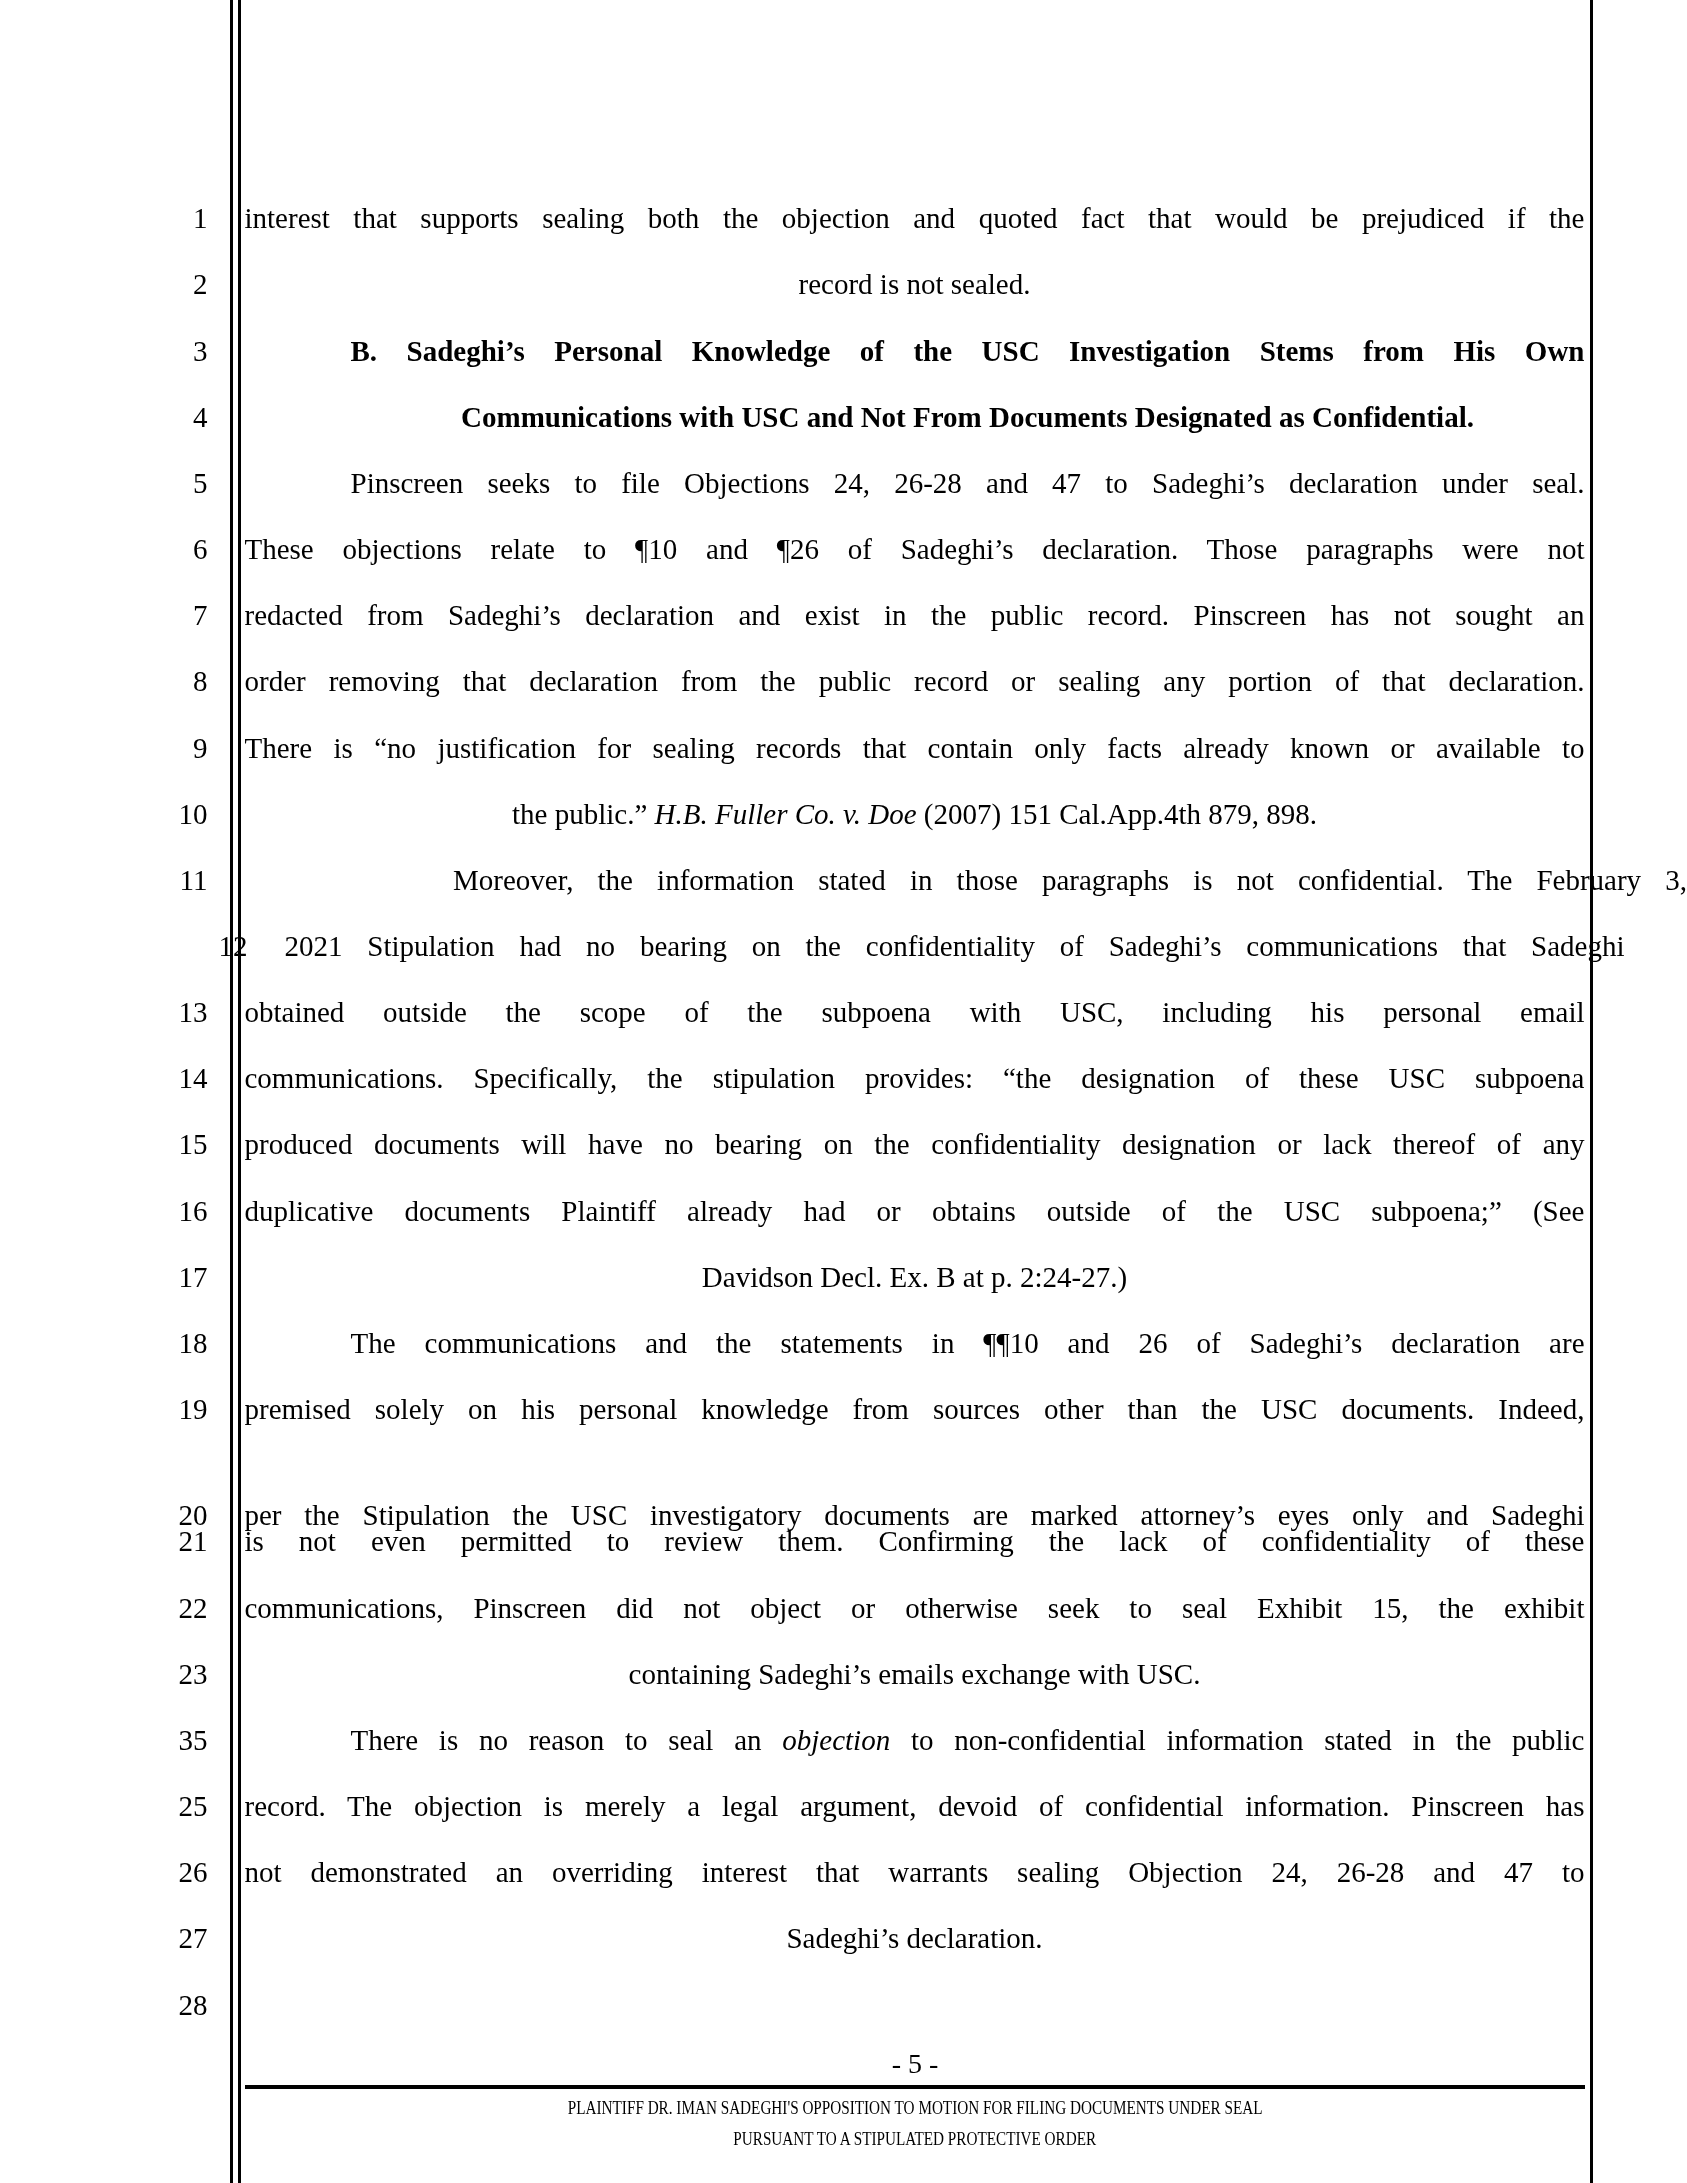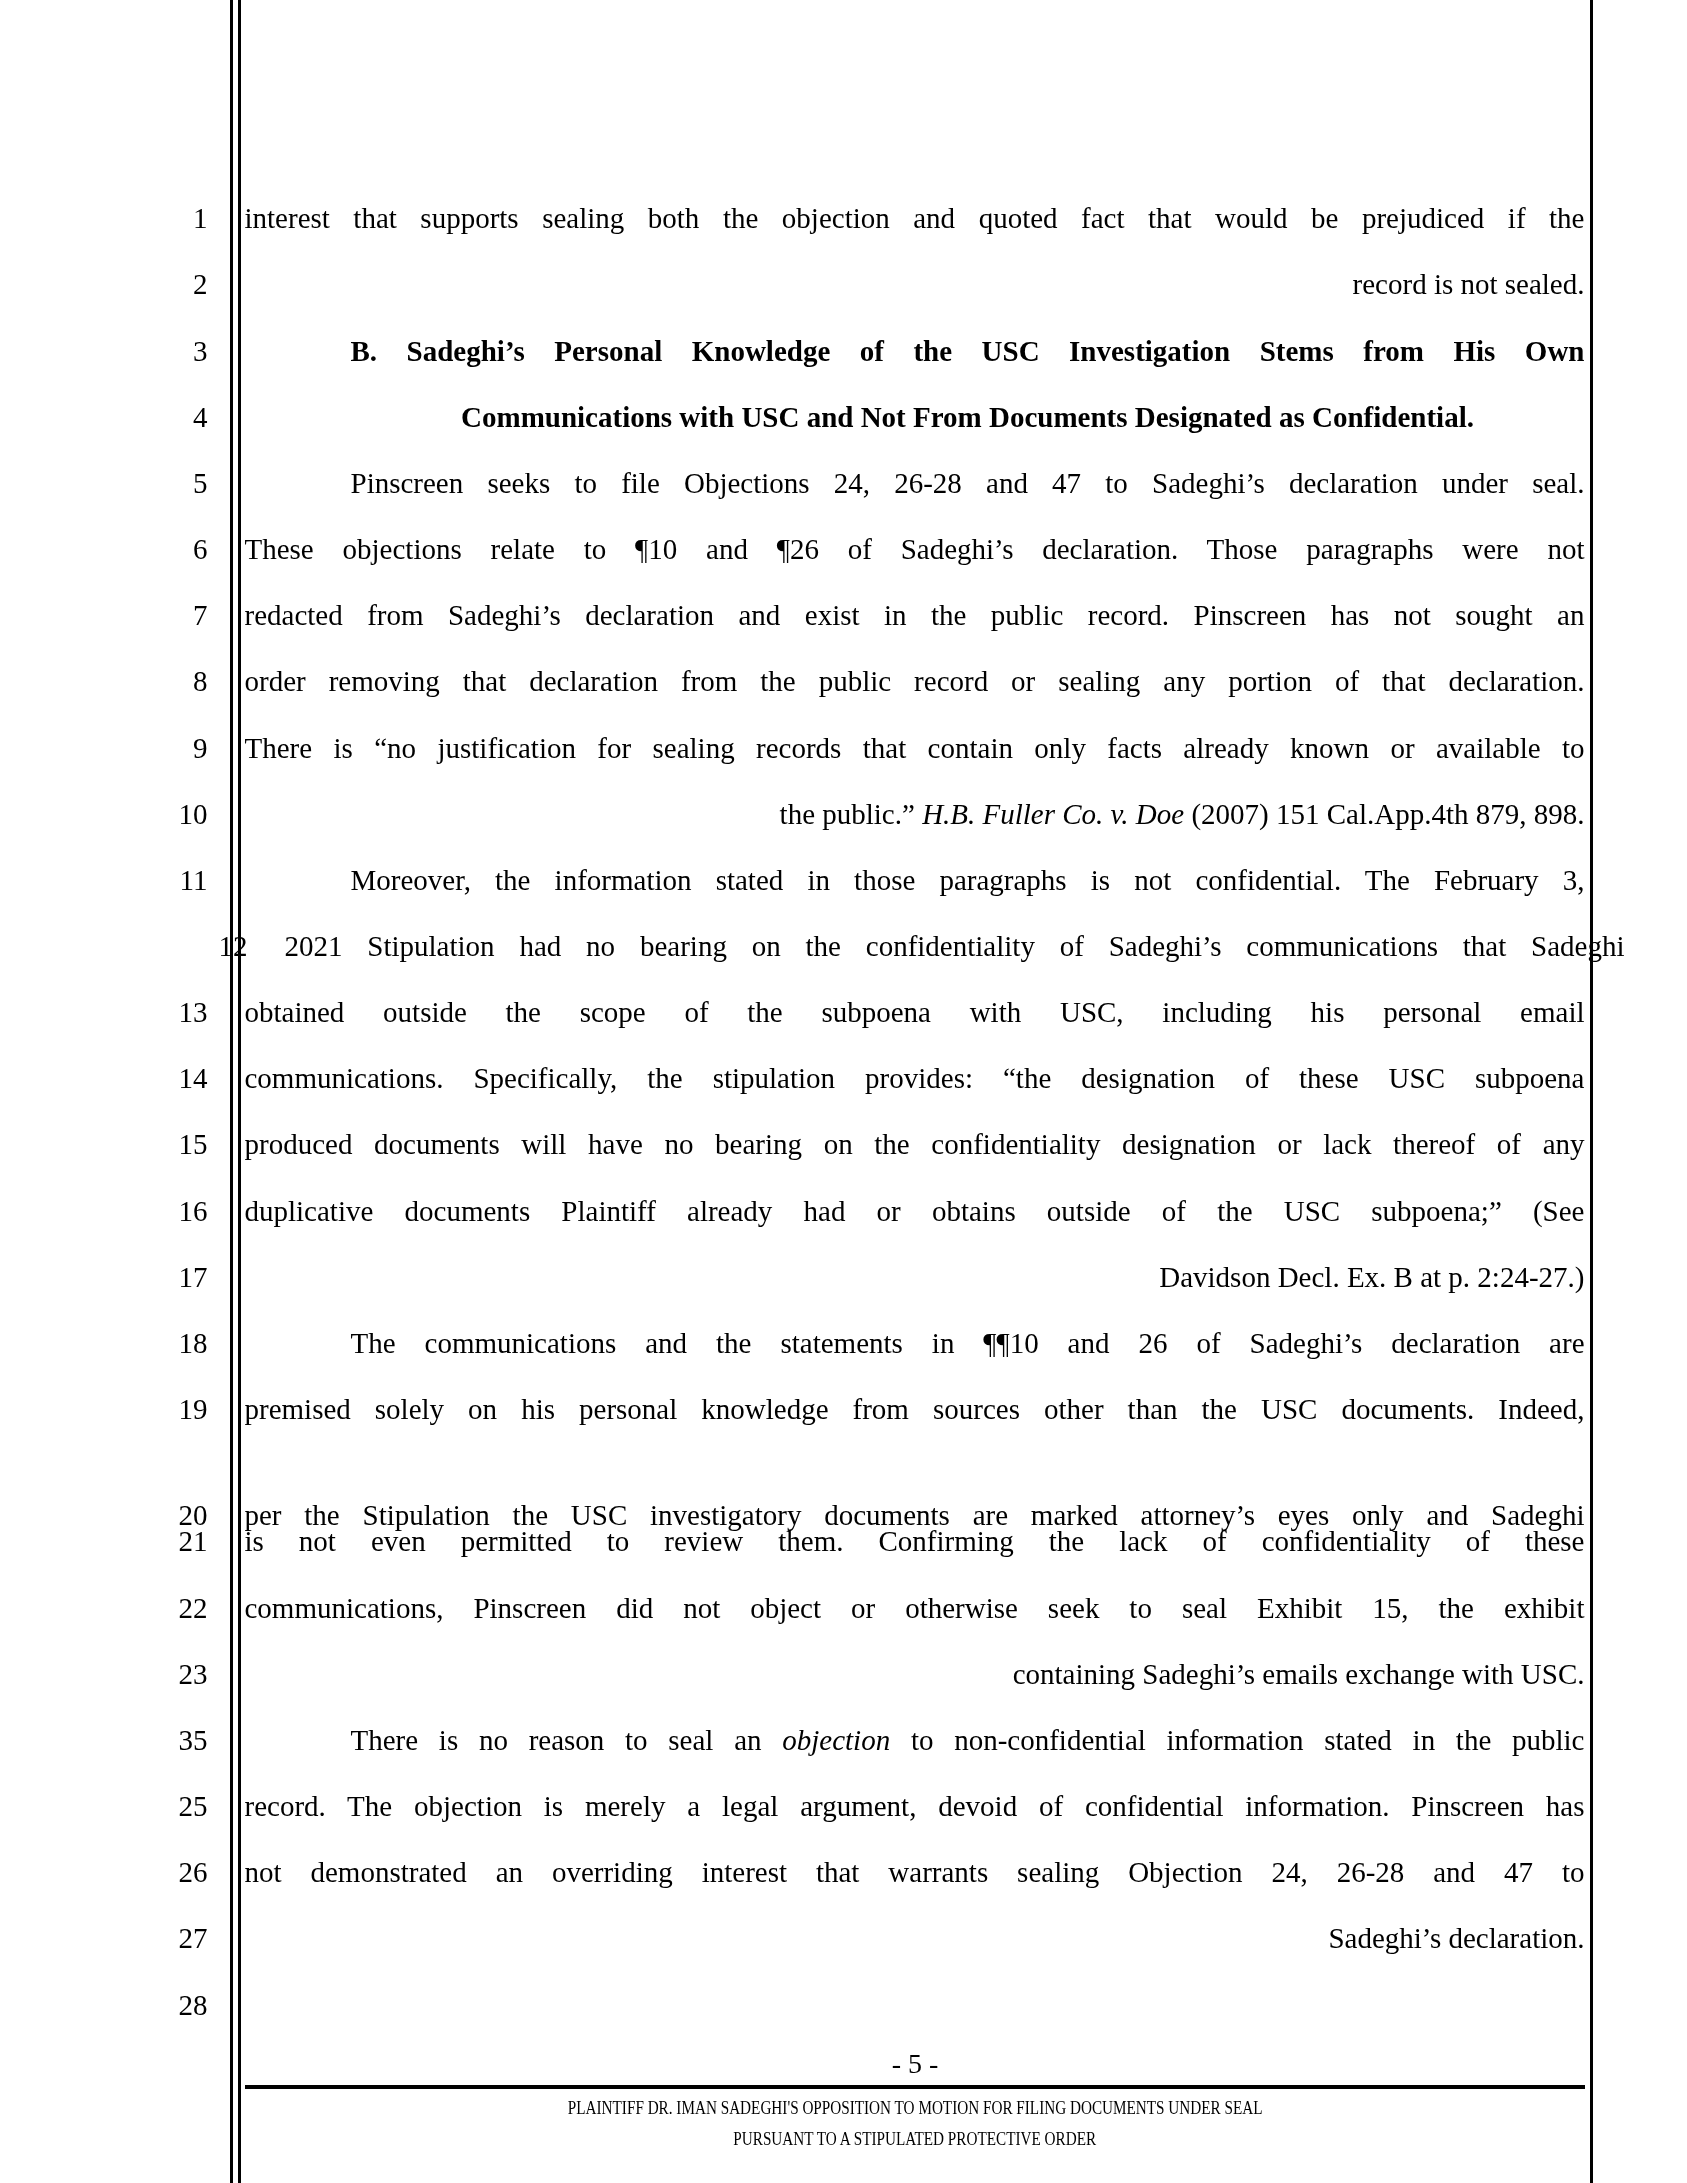--- a/index.html
+++ b/index.html
@@ -44,21 +44,21 @@
   .line-text {
     margin-left: 26.5px;
     width: 1340px;
     box-sizing: border-box;
     height: 66px;
     overflow: hidden;
     font-size: 29px;
     line-height: 66px;
   }
   .line-text.jt { text-align: justify; text-align-last: justify; }
-  .line-text.lt { text-align: right; }
+  .line-text.lt { text-align: center; }
   .line-text.ct { text-align: center; text-align-last: center; }
   .line-text.indent { padding-left: 106px; }
   .line-text.bd { font-weight: bold; }
   .it { font-style: italic; }
 
   .footer-pagenum {
     position: absolute;
     top: 2044px;
     left: 245px;
     width: 1340px;
@@ -134,21 +134,21 @@
         <div class="line-text jt"><span>order removing that declaration from the public record or sealing any portion of that declaration.</span></div>
       </div>
       <div class="line-row" style="top: 715px;">
         <div class="line-num">9</div>
         <div class="line-text jt"><span>There is “no justification for sealing records that contain only facts already known or available to</span></div>
       </div>
       <div class="line-row" style="top: 781px;">
         <div class="line-num">10</div>
         <div class="line-text lt"><span>the public.” </span><span class="it">H.B. Fuller Co. v. Doe</span><span> (2007) 151 Cal.App.4th 879, 898.</span></div>
       </div>
-      <div class="line-row" style="top: 847px;">
+      <div class="line-row" style="top: 847px; justify-content: space-between;">
         <div class="line-num">11</div>
         <div class="line-text jt indent"><span>Moreover, the information stated in those paragraphs is not confidential. The February 3,</span></div>
       </div>
       <div class="line-row" style="top: 913px; padding-left: 40px;">
         <div class="line-num">12</div>
         <div class="line-text jt"><span>2021 Stipulation had no bearing on the confidentiality of Sadeghi’s communications that Sadeghi</span></div>
       </div>
       <div class="line-row" style="top: 979px;">
         <div class="line-num">13</div>
         <div class="line-text jt"><span>obtained outside the scope of the subpoena with USC, including his personal email</span></div>

